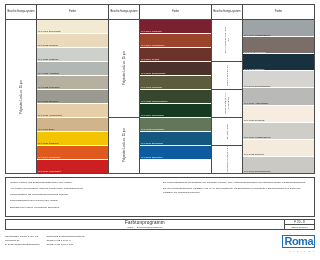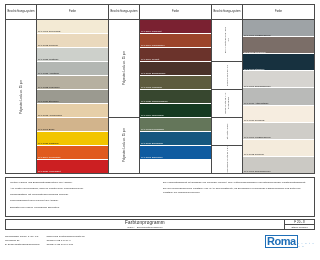--- a/index.html
+++ b/index.html
@@ -134,21 +134,21 @@
 
   
   .footer{
     margin-top:4px;flex:1;
     display:flex;align-items:flex-start;
   }
   .addr{display:flex;gap:7px;flex:1;padding-top:1px;}
   .addrblk{font-size:2.5px;line-height:1.5;color:#2b2b2b;}
   .logo{
     width:50px;flex:0 0 50px;
-    display:flex;flex-direction:row;align-items:flex-end;
+    display:flex;flex-direction:column;align-items:flex-end;
     padding-top:1px;
   }
   .logomark{
     font-size:11px;font-weight:bold;color:#1f6fb8;
     letter-spacing:-0.5px;line-height:1;
     font-family:"Liberation Sans",sans-serif;
     border:0.7px solid #1f6fb8;
     padding:0 1px;
   }
   .logodots{

